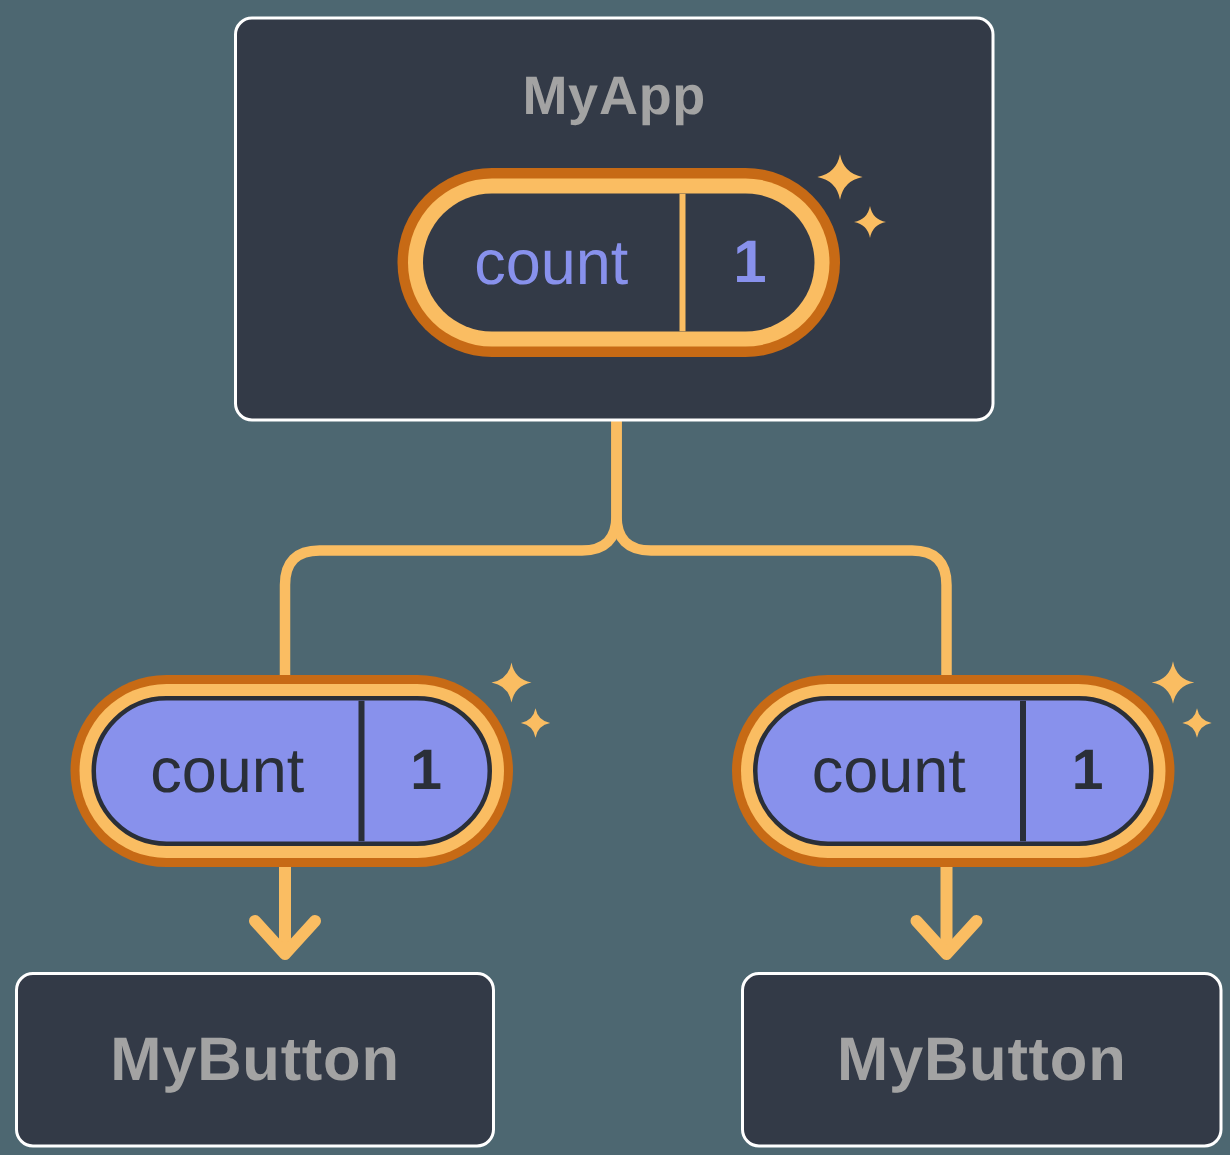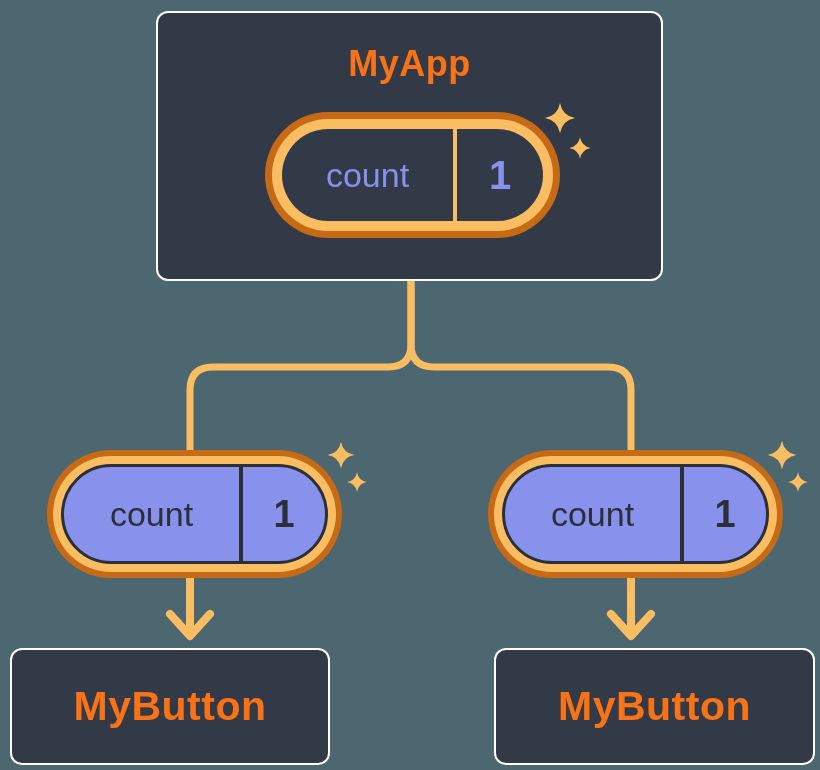--- a/index.html
+++ b/index.html
@@ -22,21 +22,21 @@
     border: 2px solid #FFFFFF;
     border-radius: 12px;
     box-sizing: border-box;
     color: #F6F7F9;
   }
   .node-title {
     font-size: 36px;
     font-weight: 600;
     text-align: center;
     letter-spacing: 0.5px;
-    color: #f97316;
+    color: #a3a3a3;
   }
   .leaf-node {
     display: flex;
     align-items: center;
     justify-content: center;
   }
   .leaf-node .node-title { font-size: 41px; }
 
   
   .pill-outer {
@@ -60,21 +60,21 @@
     display: flex;
     align-items: stretch;
     overflow: hidden;
     box-sizing: border-box;
   }
   .cell {
     display: flex;
     align-items: center;
     justify-content: center;
   }
-  .cell-name { flex: 1 1 auto; font-size: 34px; }
+  .cell-name { flex: 1 1 auto; font-size: 42px; }
   .cell-value { flex: 0 0 86px; font-weight: 700; font-size: 40px; }
 
   
   .state-pill .pill-core { background: #333A47; }
   .state-pill .cell-name, .state-pill .cell-value { color: #8891EC; }
   .state-pill .pill-divider { width: 4px; background: #FABD62; }
 
   
   .prop-pill .pill-outer { padding: 6px; }
   .prop-pill .pill-ring { padding: 8px; }

